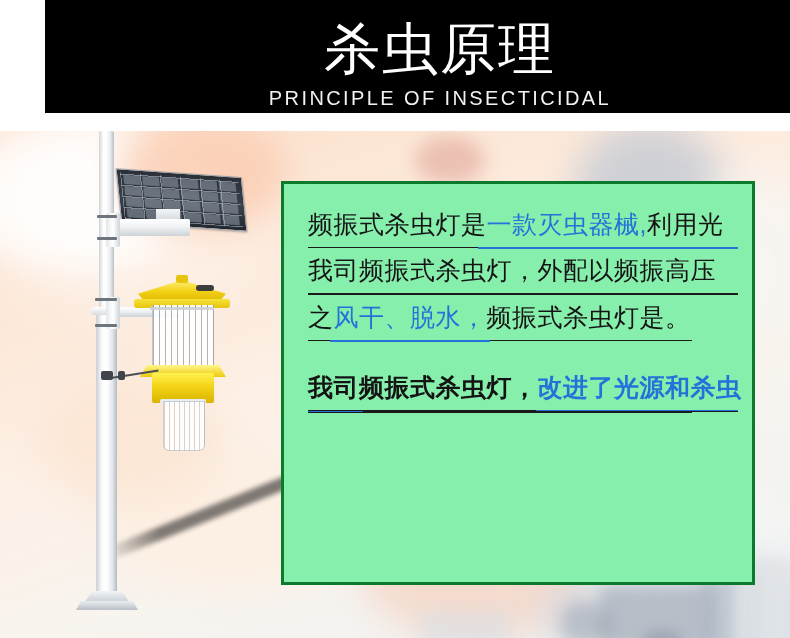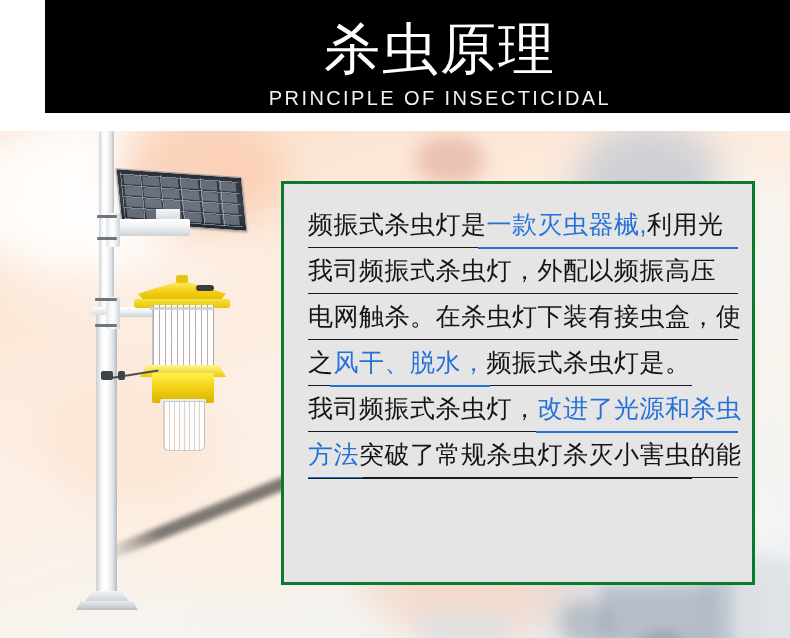--- a/index.html
+++ b/index.html
@@ -188,27 +188,27 @@
   .wire{
     position:absolute;left:111px;top:246px;width:48px;height:2px;
     background:#4a4f55;transform:rotate(-9deg);transform-origin:0 50%;
   }
   .wire-clip{position:absolute;left:101px;top:240px;width:12px;height:9px;background:#3e444a;border-radius:2px;}
   .wire-clip2{position:absolute;left:118px;top:240px;width:7px;height:9px;background:#3e444a;border-radius:2px;}
 
   
   .card{
     position:absolute;left:281px;top:181px;width:474px;height:404px;
-    background:#e5e5e5;border:3px solid #0b7a2d;box-sizing:border-box;padding-left:40px;
+    background:#86efac;border:3px solid #0b7a2d;box-sizing:border-box;padding-left:40px;
   }
   .card-inner{
     position:absolute;left:24px;top:18px;right:18px;
   }
   .para{margin:0;}
-  .para + .para{}
+  .para + .para{margin-top:24px;font-weight:bold;}
   .tline{
     position:relative;
     font-size:25px;line-height:45px;
     color:#141414;
     font-family:"Liberation Sans","DejaVu Sans",sans-serif;
     letter-spacing:.5px;
     white-space:nowrap;
   }
   .tline .hl{color:#2571da;}
   .rule{
@@ -330,32 +330,30 @@
   <div class="card">
     <div class="card-inner">
 
       <div class="para">
         <div class="tline"><span>频振式杀虫灯是</span><span class="hl">一款灭虫器械,</span><span>利用光</span></div>
         <div class="rule full blue-right"></div>
 
         <div class="tline"><span>我司频振式杀虫灯，外配以频振高压</span></div>
         <div class="rule full"></div>
 
-        <div class="tline"><span>电网触杀。在杀虫灯下装有接虫盒，使</span></div>
         <div class="rule full"></div>
 
         <div class="tline"><span>之</span><span class="hl">风干、脱水，</span><span>频振式杀虫灯是。</span></div>
         <div class="rule short blue-mid"></div>
       </div>
 
       <div class="para">
         <div class="tline"><span>我司频振式杀虫灯，</span><span class="hl">改进了光源和杀虫</span></div>
         <div class="rule full blue-p2a"></div>
 
-        <div class="tline"><span class="hl">方法</span><span>突破了常规杀虫灯杀灭小害虫的能</span></div>
         <div class="rule full blue-left"></div>
 
         <div class="rule short"></div>
       </div>
 
     </div>
   </div>
 
 </div>
 

